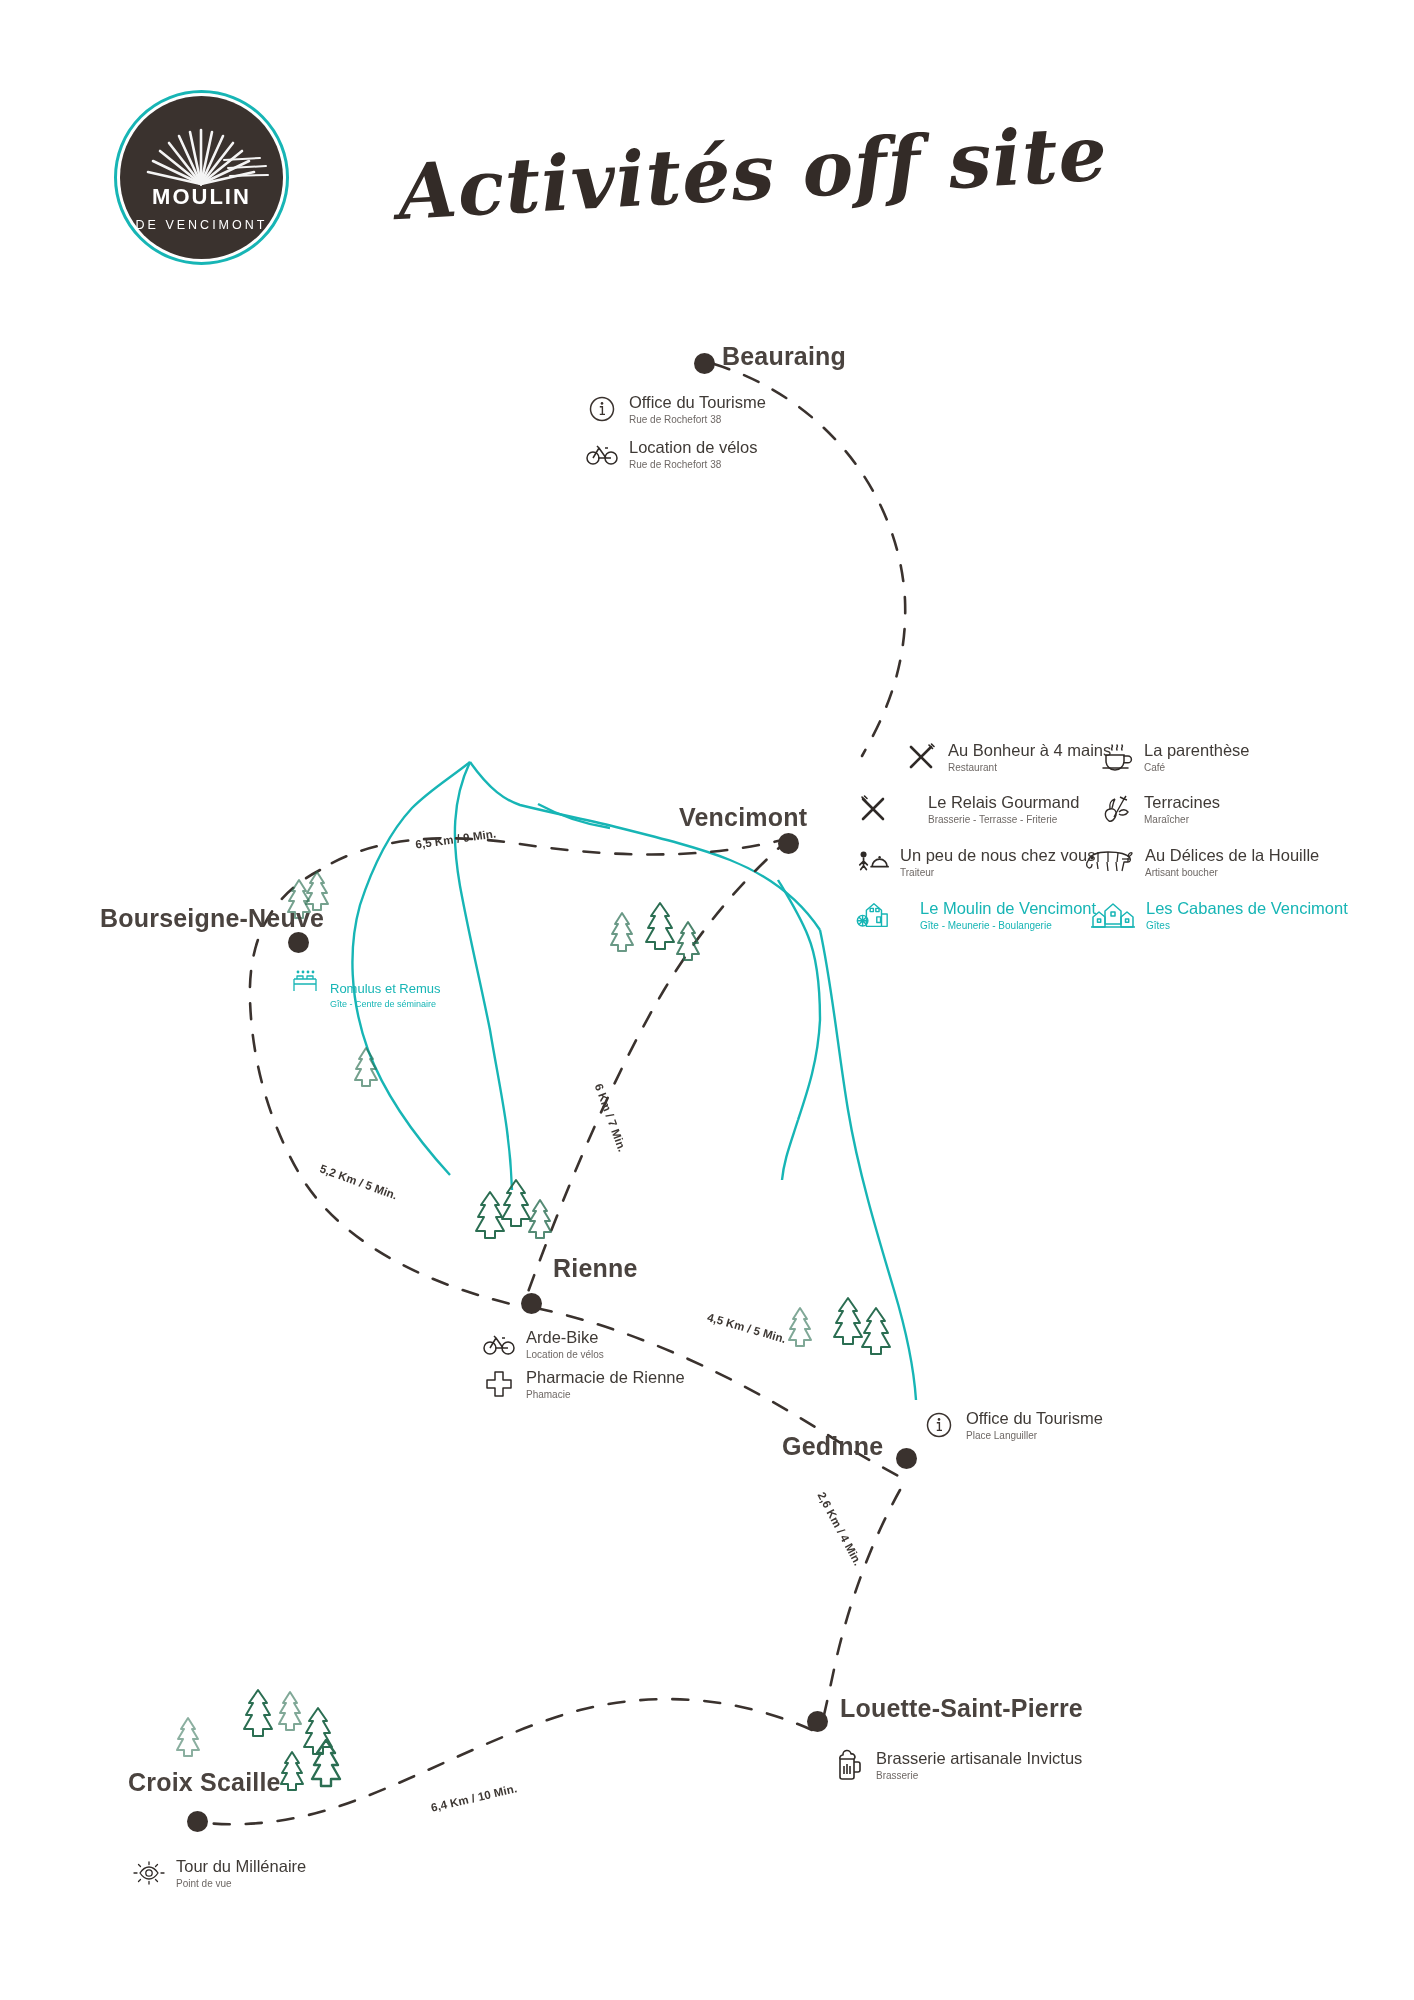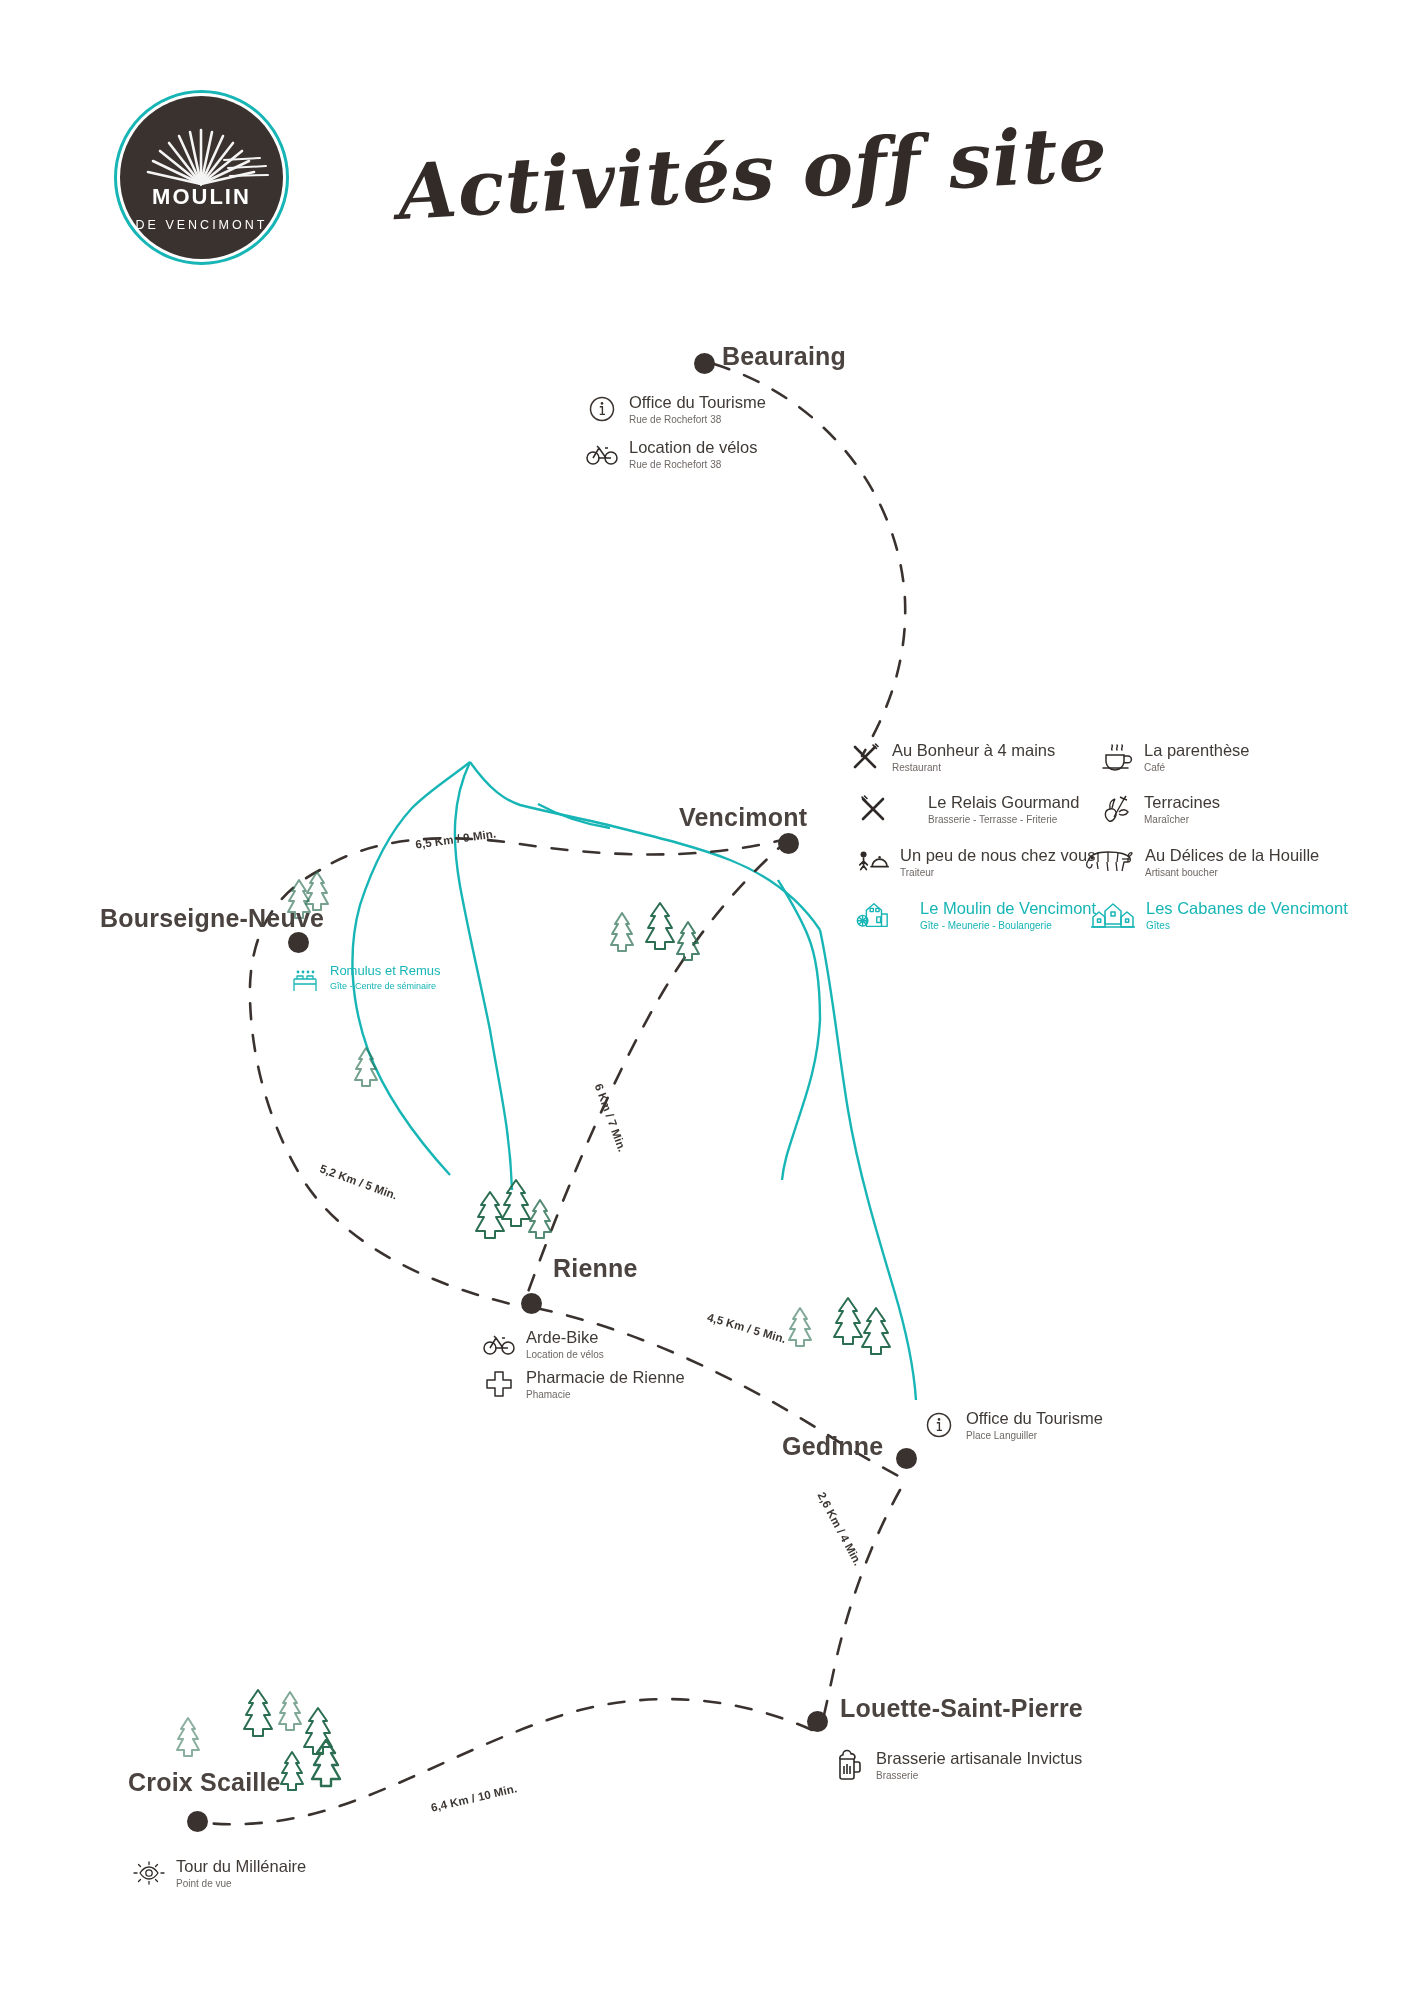--- a/index.html
+++ b/index.html
@@ -65,21 +65,21 @@
   .poi{position:absolute;display:flex;align-items:flex-start;white-space:nowrap;}
   .poi .ico{
     width:34px;height:34px;flex:0 0 34px;margin-right:10px;
     display:flex;align-items:center;justify-content:center;
   }
   .poi .txt{display:flex;flex-direction:column;justify-content:center;padding-top:1px;}
   .poi .t{font-size:16.5px;color:#3f3a36;line-height:1.12;}
   .poi .s{font-size:10px;color:#6e6865;line-height:1.3;margin-top:2px;}
   .poi.teal .t{color:#17b5b5;}
   .poi.teal .s{color:#17b5b5;}
-  .poi.small .t{font-size:13px;}
+  .poi.small .t{font-size:13px;margin-top:18px;}
   .poi.small .s{font-size:9px;}
   
   .dist{
     position:absolute;font-size:11.5px;font-weight:bold;color:#3d3733;
     white-space:nowrap;letter-spacing:.1px;
   }
 </style>
 </head>
 <body>
 
@@ -239,21 +239,21 @@
           <circle cx="25" cy="16" r="6" fill="none" stroke="#2f2a27" stroke-width="1.5"></circle>
           <path d="M7,16 L13,6 L20,16 M13,6 L11,4 M20,16 L25,16 M12,16 L20,16 M19,6 L22,6" fill="none" stroke="#2f2a27" stroke-width="1.5" stroke-linejoin="round"></path>
         </svg>
     </span>
     <span class="txt">
       <span class="t">Location de vélos</span>
       <span class="s">Rue de Rochefort 38</span>
     </span>
   </div>
 
-  <div class="poi" style="left:848px;top:740px;align-items:center;">
+  <div class="poi" style="left:904px;top:740px;align-items:center;">
     <span class="ico">
       <svg width="32" height="32" viewBox="0 0 32 32">
           <g stroke="#2f2a27" stroke-width="2.6" stroke-linecap="round">
             <line x1="6" y1="6" x2="26" y2="26"></line>
             <line x1="26" y1="6" x2="6" y2="26"></line>
           </g>
           <g stroke="#2f2a27" stroke-width="1.6" stroke-linecap="round">
             <line x1="24" y1="4" x2="27.5" y2="7.5"></line>
             <line x1="26.5" y1="3" x2="29" y2="5.5"></line>
           </g>

